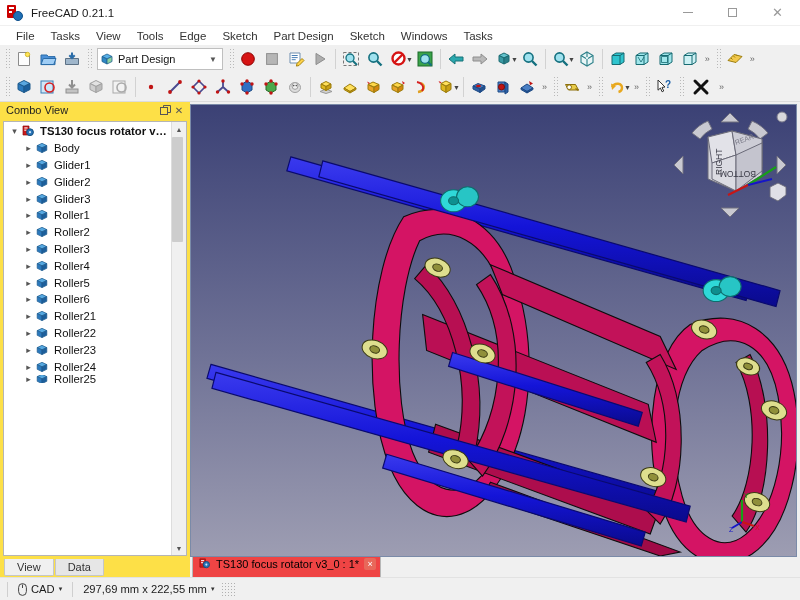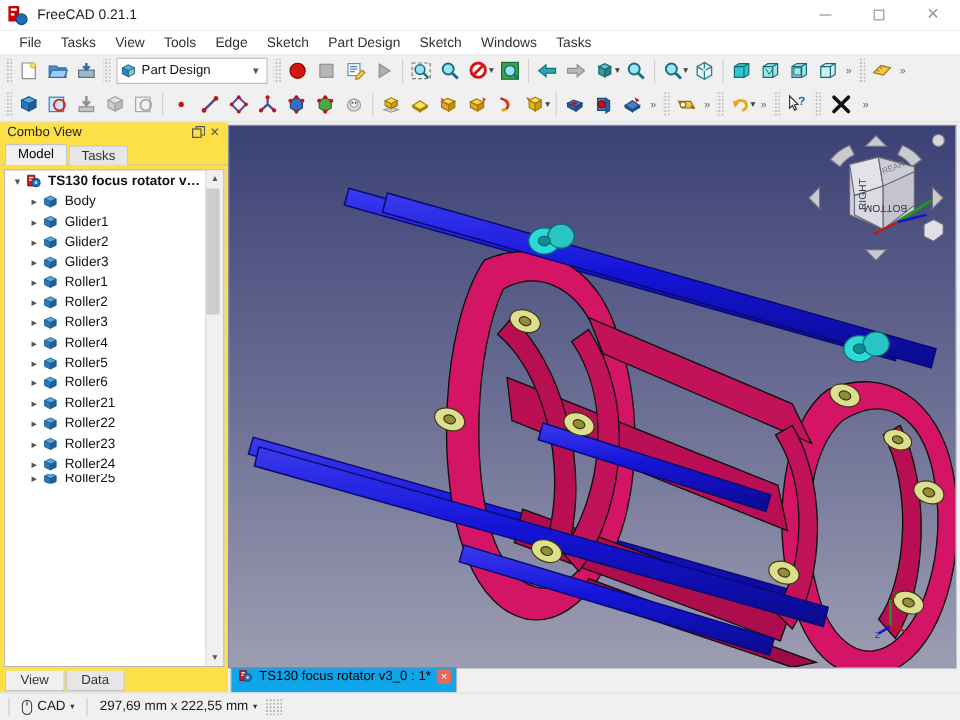--- a/index.html
+++ b/index.html
@@ -80,21 +80,21 @@
   .prophdr .c2{padding-left:6px;font-size:11.3px;}
   .bottabs{display:flex;align-items:flex-start;height:18px;padding-left:4px;margin-top:3px;}
   .btab{padding:2px 12px;font-size:11px;border:1px solid #c6c6c6;background:#e6e6e6;color:#333;margin-right:1px;border-radius:0 0 2px 2px;border-top:none;}
   .btab.active{background:#f0f0f0;}
 
   
   .viewcol{flex:1 1 auto;display:flex;flex-direction:column;min-width:0;padding:2px 3px 0 0;}
   .view3d{flex:1 1 auto;position:relative;overflow:hidden;border:1px solid #7a8aa8;
           background:linear-gradient(180deg,#3b4175 0%,#6f7296 55%,#9b9bb0 100%);}
   .doctabs{height:20px;display:flex;align-items:center;padding-left:2px;background:#f0f0f0;flex:0 0 auto;}
-  .doctab{height:17px;display:flex;align-items:center;padding:0 4px 7px 5px;border:1px solid #b7b7b7;background:#0ea5e9;border-radius:2px 2px 0 0;font-size:11px;gap:5px;}
+  .doctab{height:17px;display:flex;align-items:center;padding:0 4px 7px 5px;border:1px solid #b7b7b7;background:#ef4444;border-radius:2px 2px 0 0;font-size:11px;gap:5px;}
   .doctab .x{width:12px;height:12px;background:#e8685a;color:#fff;font-size:9px;display:flex;align-items:center;justify-content:center;border-radius:2px;}
 
   
   .statusbar{height:22px;flex:0 0 auto;display:flex;align-items:center;background:#f0f0f0;font-size:11.2px;color:#1a1a1a;border-top:1px solid #e2e2e2;}
   .status-msg{padding-left:5px;flex:1 1 auto;white-space:nowrap;overflow:hidden;}
   .status-sep{width:1px;height:15px;background:#cfcfcf;margin:0 7px;}
   .status-cell{display:flex;align-items:center;gap:4px;padding:0 3px;white-space:nowrap;}
   .status-caret{font-size:7px;color:#333;}
   .grip-resize{width:14px;height:14px;margin-right:2px;margin-left:4px;
      background-image:radial-gradient(#b0b0b0 38%, transparent 40%);background-size:3px 3px;}
@@ -524,24 +524,20 @@
         <span class="t">Combo View</span>
         <span class="ic">
           <svg width="11" height="11" viewBox="0 0 11 11">
             <rect x="0.5" y="2.5" width="7" height="7" fill="none" stroke="#555"></rect>
             <path d="M3.5 2.5v-2h7v7h-3" fill="none" stroke="#555"></path>
           </svg>
         </span>
         <span class="ic">✕</span>
       </div>
 
-      <div class="tabsrow">
-        <div class="tab active">Model</div>
-        <div class="tab">Tasks</div>
-      </div>
 
       <div class="treebox">
         <div class="treelist">
           <div class="trow root">
             <span class="tw open">▾</span>
             <span class="ticon">
               <svg width="14" height="14" viewBox="0 0 14 14">
                 <path d="M2 2h6v9H2z" fill="#cb1b1b" stroke="#8b0c0c" stroke-width=".7"></path>
                 <rect x="3.3" y="3.4" width="3.3" height="1.1" fill="#fff"></rect>
                 <rect x="3.3" y="5.6" width="2.2" height="1.1" fill="#fff"></rect>

